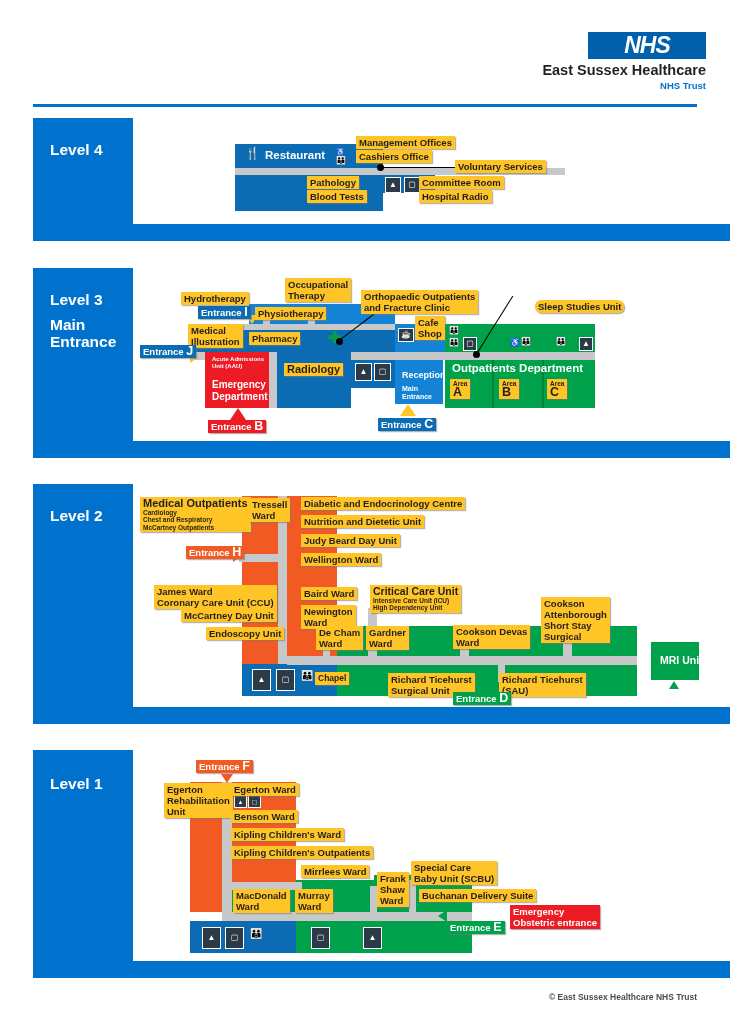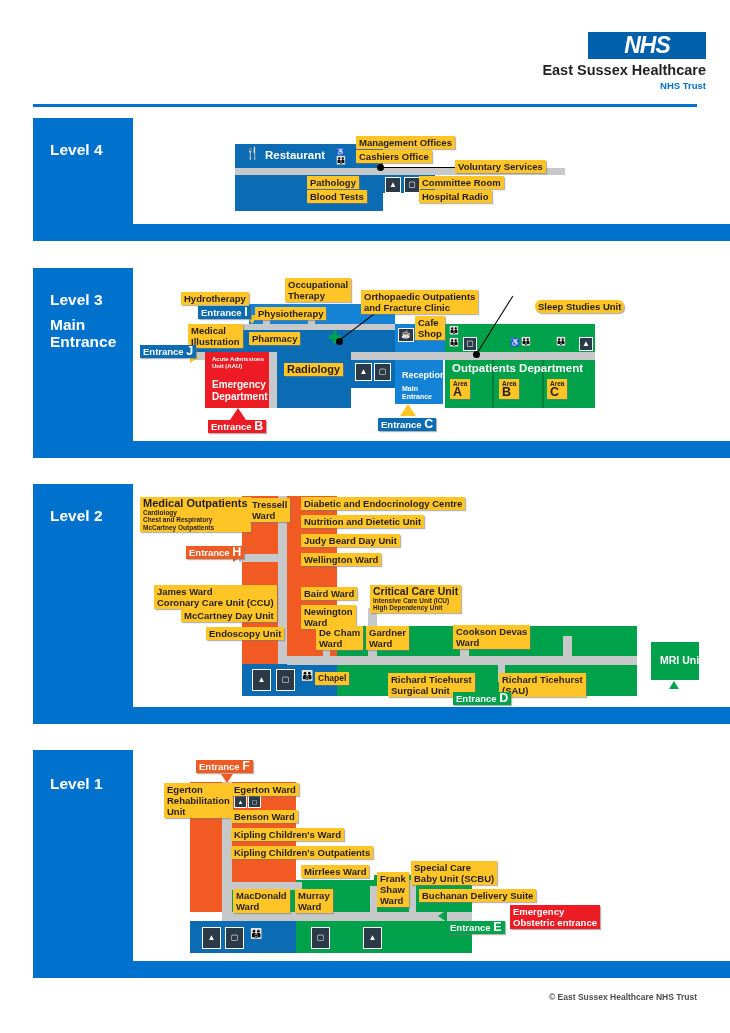--- a/index.html
+++ b/index.html
@@ -247,20 +247,21 @@
       <span style="font-size:10.5px;">Critical Care Unit</span><br>
       <span class="tiny">Intensive Care Unit (ICU)</span>
       <span class="tiny">High Dependency Unit</span>
     </span>
     <span class="lbl" style="left:268px;top:121px;line-height:11px;"><span>Newington</span><br><span>Ward</span></span>
     <span class="lbl" style="left:148px;top:125px;">McCartney Day Unit</span>
     <span class="lbl" style="left:173px;top:143px;">Endoscopy Unit</span>
     <span class="lbl" style="left:283px;top:142px;line-height:11px;"><span>De Cham</span><br><span>Ward</span></span>
     <span class="lbl" style="left:333px;top:142px;line-height:11px;"><span>Gardner</span><br><span>Ward</span></span>
     <span class="lbl" style="left:420px;top:141px;line-height:11px;"><span>Cookson Devas</span><br><span>Ward</span></span>
+    <span class="lbl" style="left:508px;top:113px;line-height:11px;"><span>Cookson</span><br><span>Attenborough</span><br><span>Short Stay</span><br><span>Surgical</span></span>
     <span class="lbl clr" style="left:624px;top:170px;font-size:10.5px;">MRI Unit</span>
     <span class="lbl" style="left:282px;top:188px;font-size:8.5px;">Chapel</span>
     <span class="lbl" style="left:355px;top:189px;line-height:11px;"><span>Richard Ticehurst</span><br><span>Surgical Unit</span></span>
     <span class="lbl" style="left:466px;top:189px;line-height:11px;"><span>Richard Ticehurst</span><br><span>(SAU)</span></span>
     <span class="lbl gr" style="left:420px;top:208px;"><span>Entrance</span> <span class="big">D</span></span>
   </div>
 </div>
 
 <div class="level-band" style="left:33px;top:750px;width:697px;height:228px;">
   <div class="band-v" style="height:228px;"></div>

